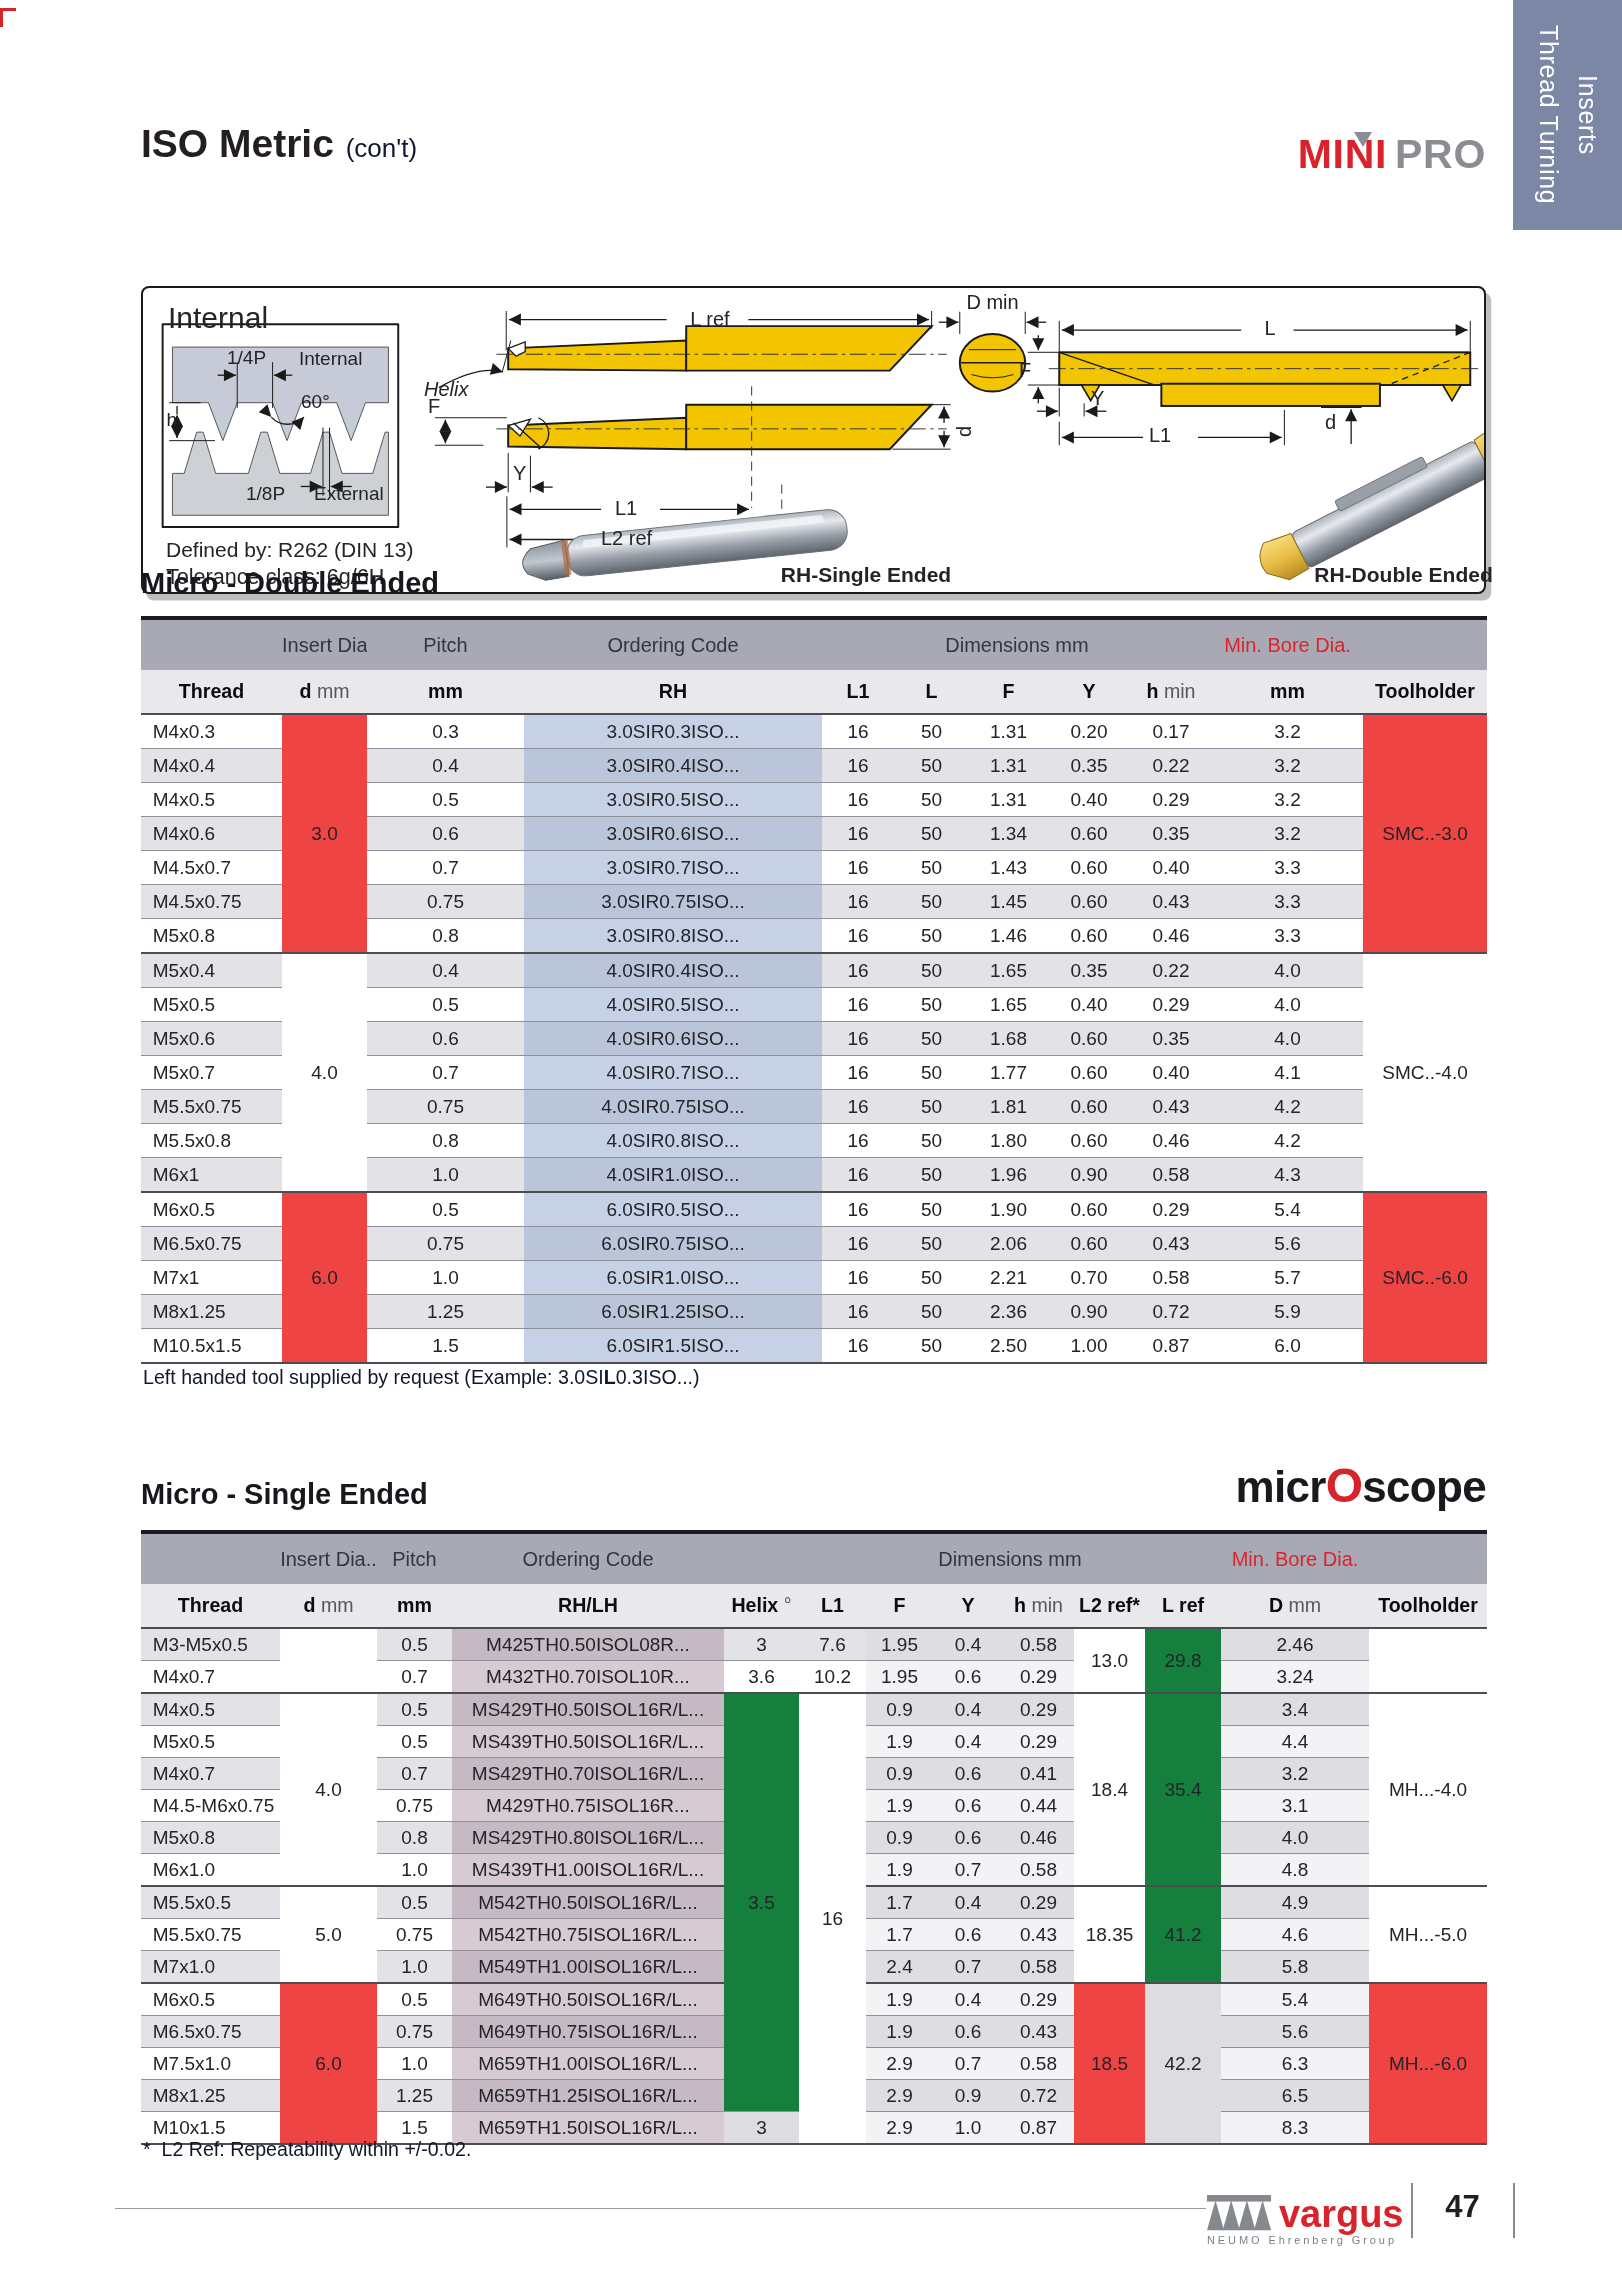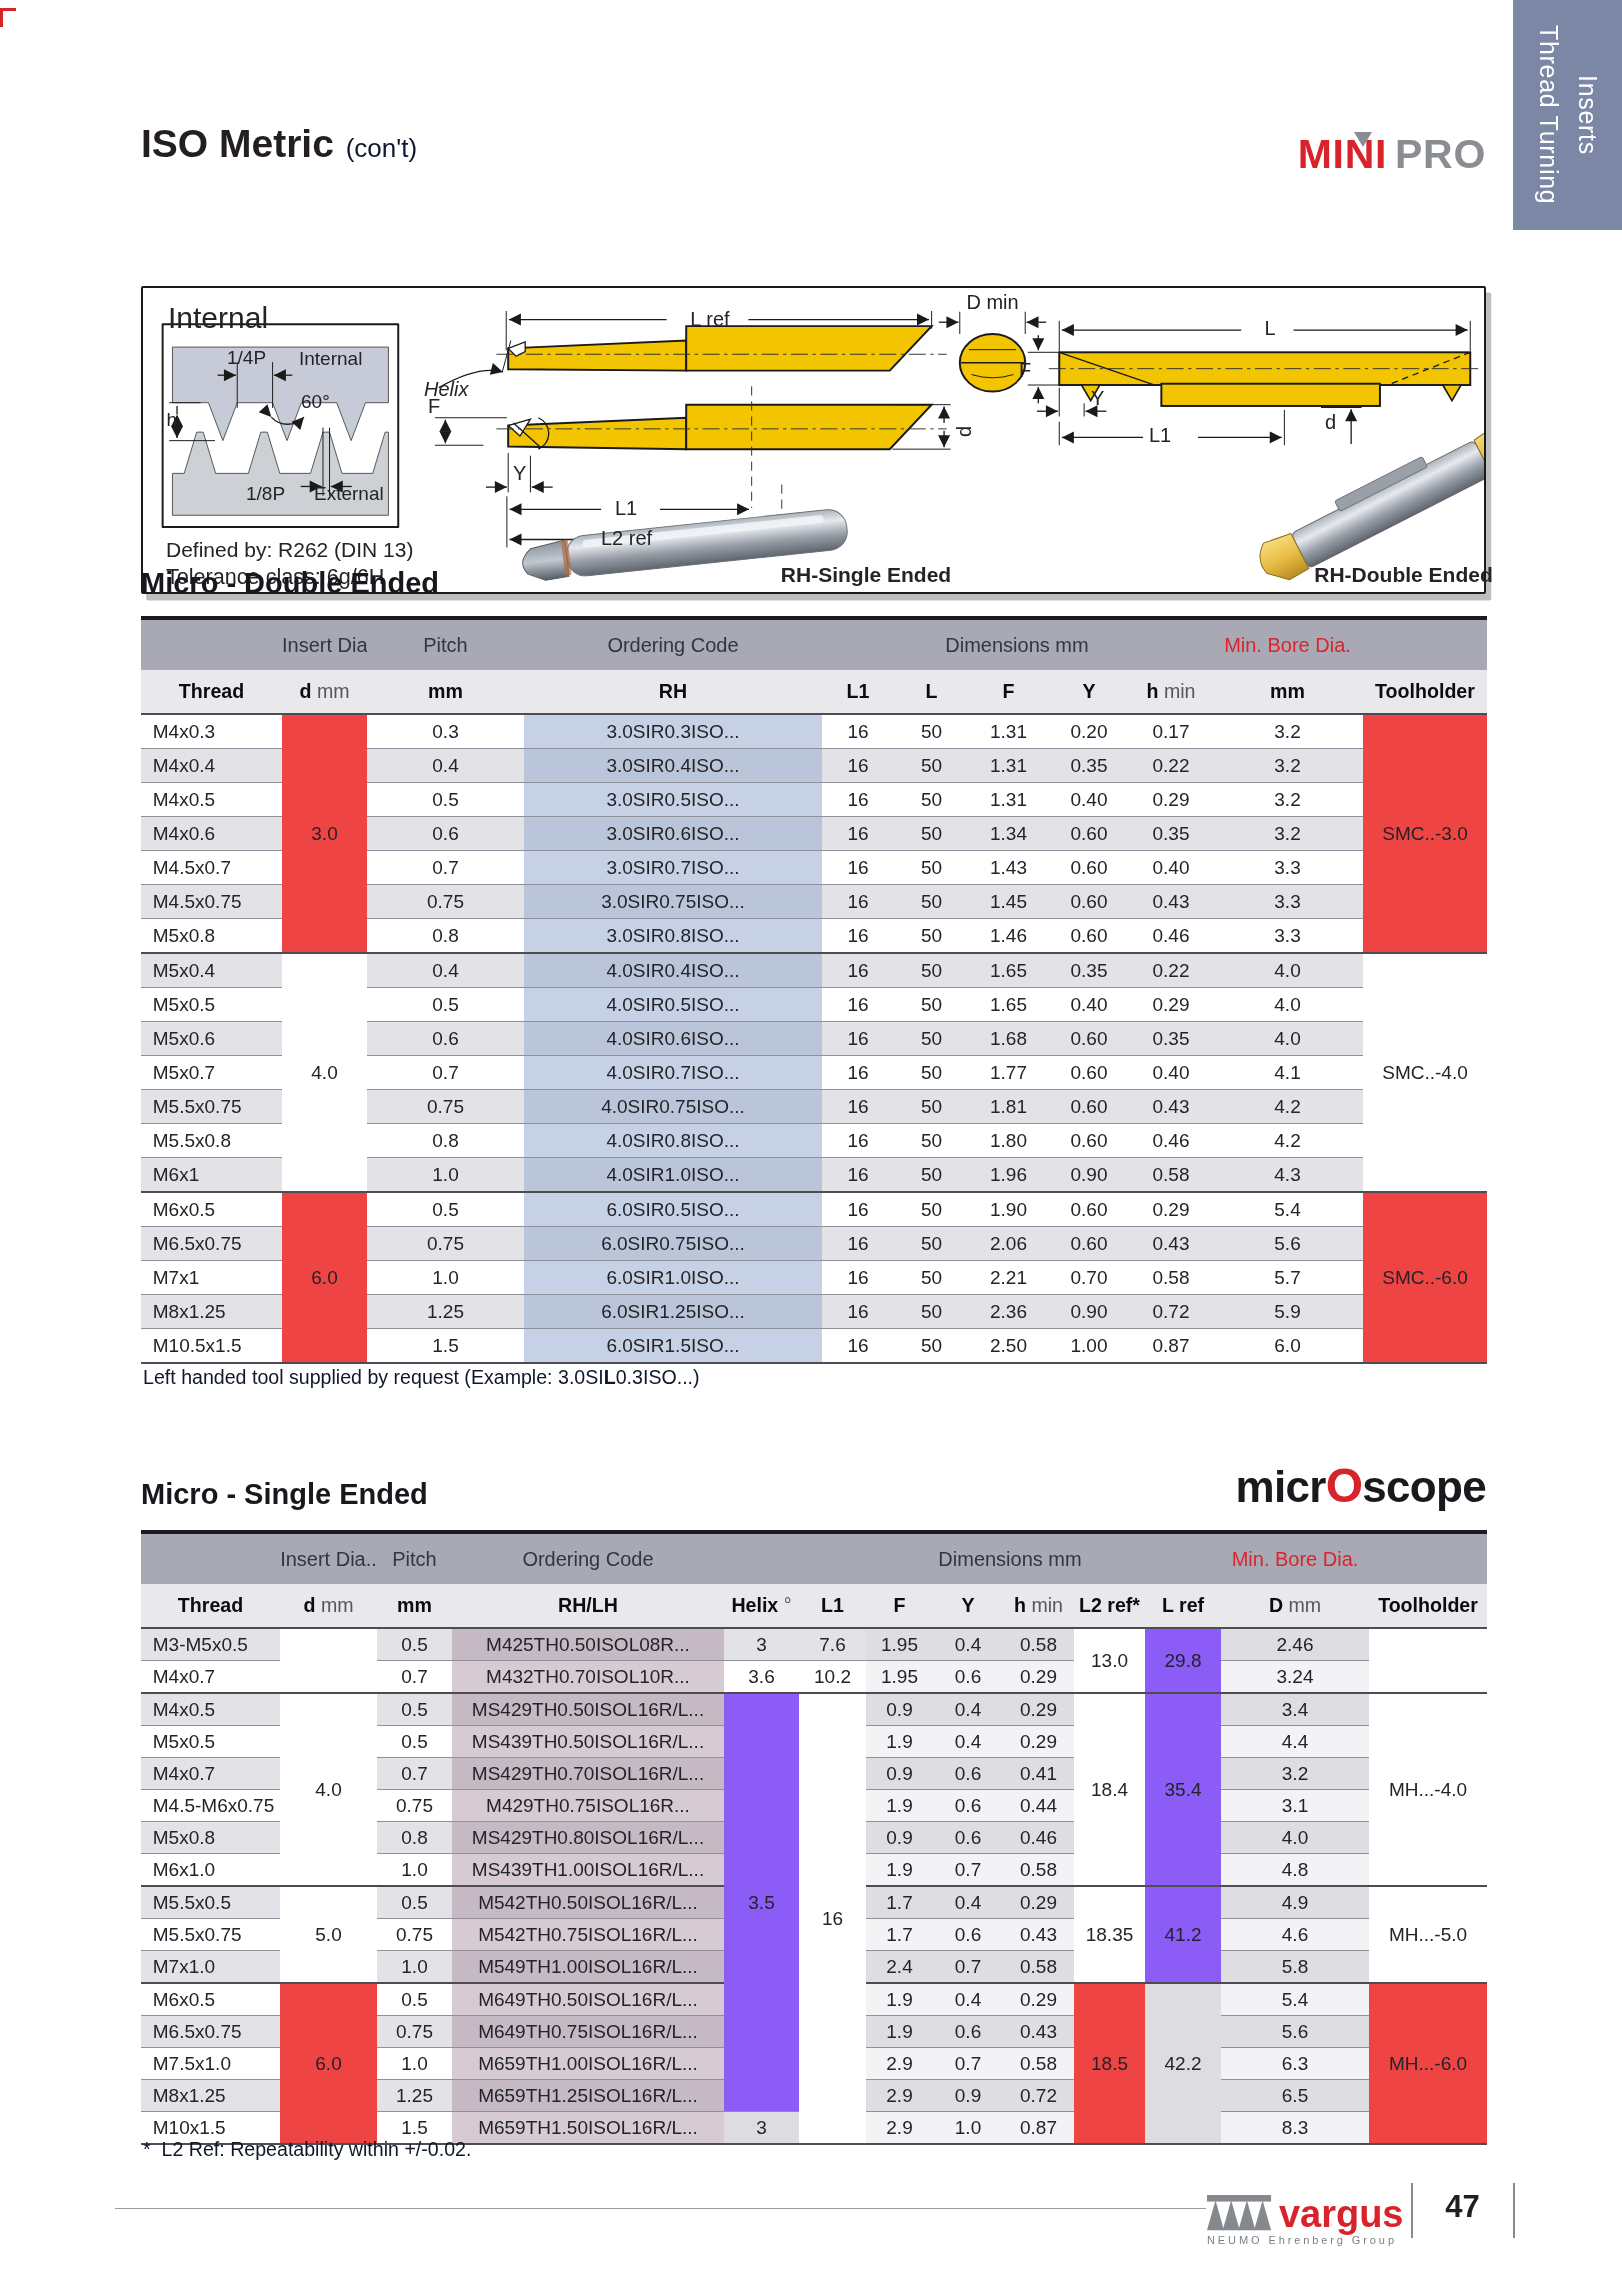--- a/index.html
+++ b/index.html
@@ -16,21 +16,21 @@
   #minipro{right:137px;top:131px;font-size:41px;font-weight:800;letter-spacing:0.7px;display:flex;gap:8px;}
   #minipro .mini{color:#d8232a;position:relative;}
   #minipro .pro{color:#8a8e93;}
   #minipro .notch{position:absolute;left:63%;top:1.3px;width:0;height:0;
      border-left:9.8px solid transparent;border-right:9.8px solid transparent;border-top:15.7px solid #8a8e93;}
   
   #side-tab{left:1513px;top:0;width:110px;height:230px;background:#7b87a4;
      display:flex;align-items:center;justify-content:center;}
   #side-tab .vtxt{writing-mode:vertical-lr;color:#fff;font-size:25px;line-height:1.55;text-align:center;letter-spacing:0.7px;}
   
-  #diagram-box{left:141px;top:286px;width:1341px;height:304px;border:2px solid #1a1a1a;border-radius:2px;
+  #diagram-box{left:141px;top:286px;width:1341px;height:304px;border:2px solid #1a1a1a;border-radius:8px;
      background:#fff;box-shadow:5.2px 6.5px 0 rgba(110,110,118,.45);}
   #diagram-box .lbl{position:absolute;font-size:20px;color:#232328;white-space:nowrap;}
   #diagram-box .big{font-size:30px;}
   #diagram-box .cap{font-size:21px;font-weight:bold;text-align:center;}
   #diagram-box .it{font-style:italic;}
   #diagram-box .rot{transform:rotate(-90deg);transform-origin:left top;}
   #diagram-box .ctr{text-align:center;}
   
   .section-title{font-size:29px;font-weight:800;color:#18181c;}
   
@@ -45,21 +45,21 @@
   .ct tr.h2 th{background:#e9e9ec;color:#0c0c10;font-size:19.6px;font-weight:700;height:43px;border-bottom:2px solid #4c4c52;}
   .ct tr.h2 th .lt{font-weight:400;color:#55555e;}
   .ct td{height:33px;text-align:center;font-size:19px;color:#232329;border-top:1.3px solid #90909a;}
   .ct.se td{height:31px;}
   .ct tbody tr:first-child td{border-top:0;}
   .ct tr.s td{background:#e3e3e7;}
   .ct td.thr{text-align:left;padding-left:11.8px;}
   .ct td.cb{background:#c7d1e5;} .ct tr.s td.cb{background:#bbc5d9;}
   .ct td.cm{background:#d6cbd3;} .ct tr.s td.cm{background:#c5bac4;}
   .ct td.m{background:#ef4444;} .ct tr.s td.m{background:#fff;}
-  .ct td.cg{background:#dddde1;} .ct tr.s td.cg{background:#8b5cf6;}
+  .ct td.cg{background:#dddde1;} .ct tr.s td.cg{background:#15803d;}
   .ct.se td.dim{background:#f3f3f6;} .ct.se tr.s td.dim{background:#dedee2;}
   .ct tr.g td{border-top:2px solid #4c4c52;}
   .footnote{font-size:19.6px;color:#0f172a;}
   .footnote b{font-weight:800;}
   
   #footer-line{left:115px;top:2208px;width:1091px;height:1.3px;background:#9a9aa0;}
   #vargus{left:1207px;top:2171px;width:209px;margin-top:24px;}
   #vargus .brand{font-size:38px;font-weight:800;color:#d8232a;letter-spacing:0;line-height:1;}
   #vargus .sub{font-size:11px;color:#7d8084;letter-spacing:2.9px;margin-top:1.3px;}
   .vbar{top:2183px;width:2px;height:55px;background:#8a8a90;}

